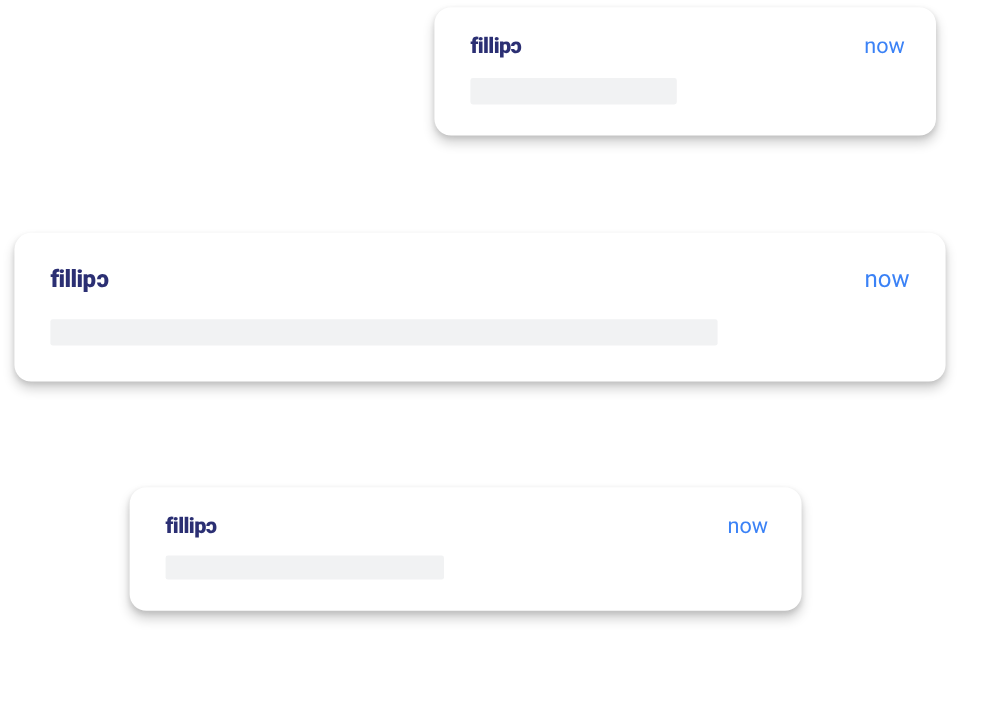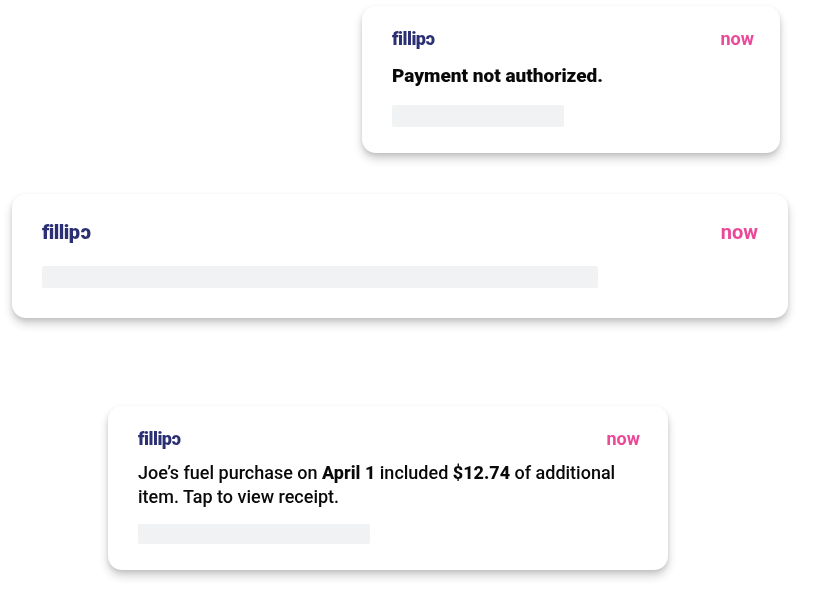--- a/index.html
+++ b/index.html
@@ -35,22 +35,22 @@
     display: inline-flex;
     align-items: flex-end;
   }
   .brand .tail {
     display: inline-block;
     transform: scaleX(-1);
     margin-left: 1px;
   }
 
   .timestamp {
-    color: #ec4899;
-    font-weight: 700;
+    color: #3b82f6;
+    font-weight: 400;
     font-size: 18px;
   }
 
   .msg {
     color: #090909;
     line-height: 1.35;
     margin-top: 14px;
     font-weight: 500;
   }
 
@@ -99,21 +99,20 @@
 <body>
 
 <div id="card1" class="card">
   <div class="header">
     <span class="brand">
       <span>fillip</span>
         <span class="tail">c</span>
     </span>
     <span class="timestamp">now</span>
   </div>
-  <div class="msg"><b>Payment not authorized.</b></div>
   <div class="placeholder"></div>
 </div>
 
 <div id="card2" class="card">
   <div class="header">
     <span class="brand">
       <span>fillip</span>
         <span class="tail">c</span>
     </span>
     <span class="timestamp">now</span>
@@ -122,15 +121,14 @@
 </div>
 
 <div id="card3" class="card">
   <div class="header">
     <span class="brand">
       <span>fillip</span>
         <span class="tail">c</span>
     </span>
     <span class="timestamp">now</span>
   </div>
-  <div class="msg">Joe’s fuel purchase on <b>April 1</b> included <b>$12.74</b> of additional item. Tap to view receipt.</div>
   <div class="placeholder"></div>
 </div>
 
 </body></html>

